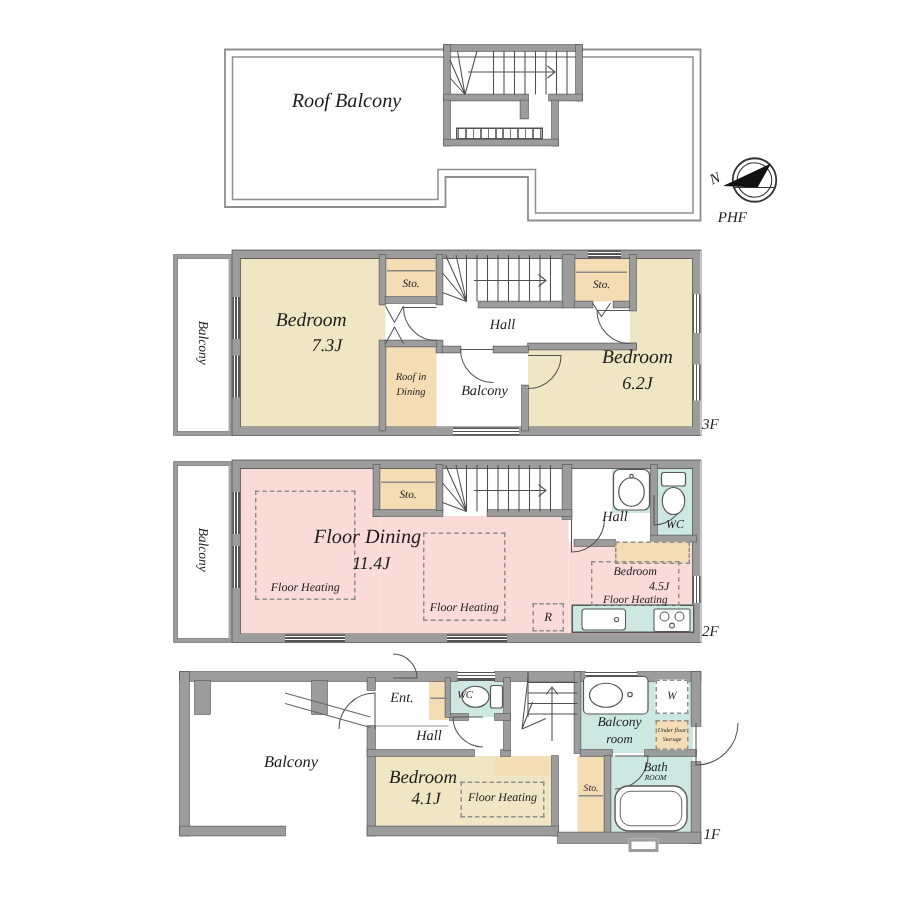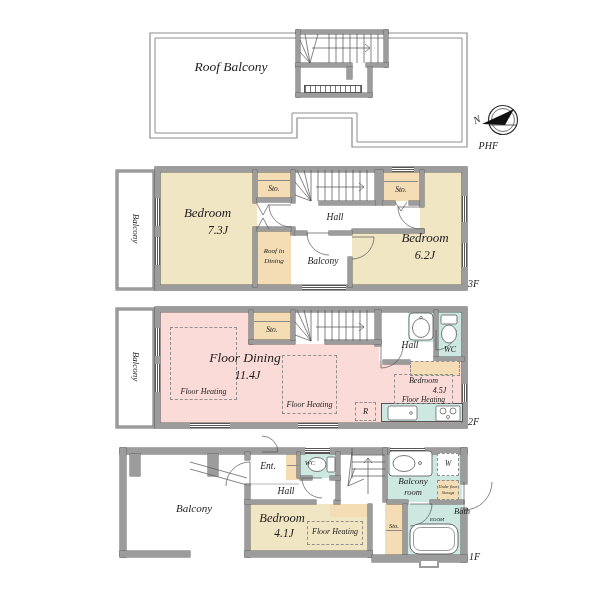--- a/index.html
+++ b/index.html
@@ -205,21 +205,21 @@
   <div class="lbl" style="left:301px;top:460px;width:18px;font-size:7px">WC</div>
   <div class="lbl" style="left:238px;top:512px;width:88px;font-size:12.5px">Bedroom</div>
   <div class="lbl" style="left:240px;top:528px;width:88px;font-size:11.5px">4.1J</div>
   <div class="lbl" style="left:309px;top:528px;width:52px;font-size:8px">Floor Heating</div>
   <div class="lbl" style="left:387px;top:477px;width:52px;font-size:9px">Balcony</div>
   <div class="lbl" style="left:389px;top:488px;width:48px;font-size:8.5px">room</div>
   <div class="lbl" style="left:438px;top:460px;width:20px;font-size:7.5px">W</div>
   <div class="lbl" style="left:437px;top:485px;width:22px;font-size:4px">Under floor</div>
   <div class="lbl" style="left:437px;top:491px;width:22px;font-size:4px">Storage</div>
   <div class="lbl" style="left:384px;top:523px;width:20px;font-size:6.5px">Sto.</div>
-  <div class="lbl" style="left:449px;top:507px;width:26px;font-size:8.5px">Bath</div>
+  <div class="lbl" style="left:424px;top:507px;width:26px;font-size:8.5px">Bath</div>
   <div class="lbl" style="left:425px;top:517px;width:24px;font-size:5px">ROOM</div>
   <div class="lbl" style="left:469px;top:552px;width:26px;font-size:10px;text-align:left">1F</div>
 
   <svg class="ovl" width="600" height="600">
     <g stroke="#4f4f4f" stroke-width="0.7" fill="none">
       <path d="M329,34V63M336,34V63M343,34V63M350,34V63M357,34V63M364,34V63M371,34V63M378,34V63"></path>
       <path d="M310,63L300,52M310,63L300,40M310,63L305,34M310,63L318,34"></path>
       <path d="M312,48H370M365,44L370,48L365,52"></path>
     </g>
     <g stroke="#4f4f4f" stroke-width="0.7" fill="none">

